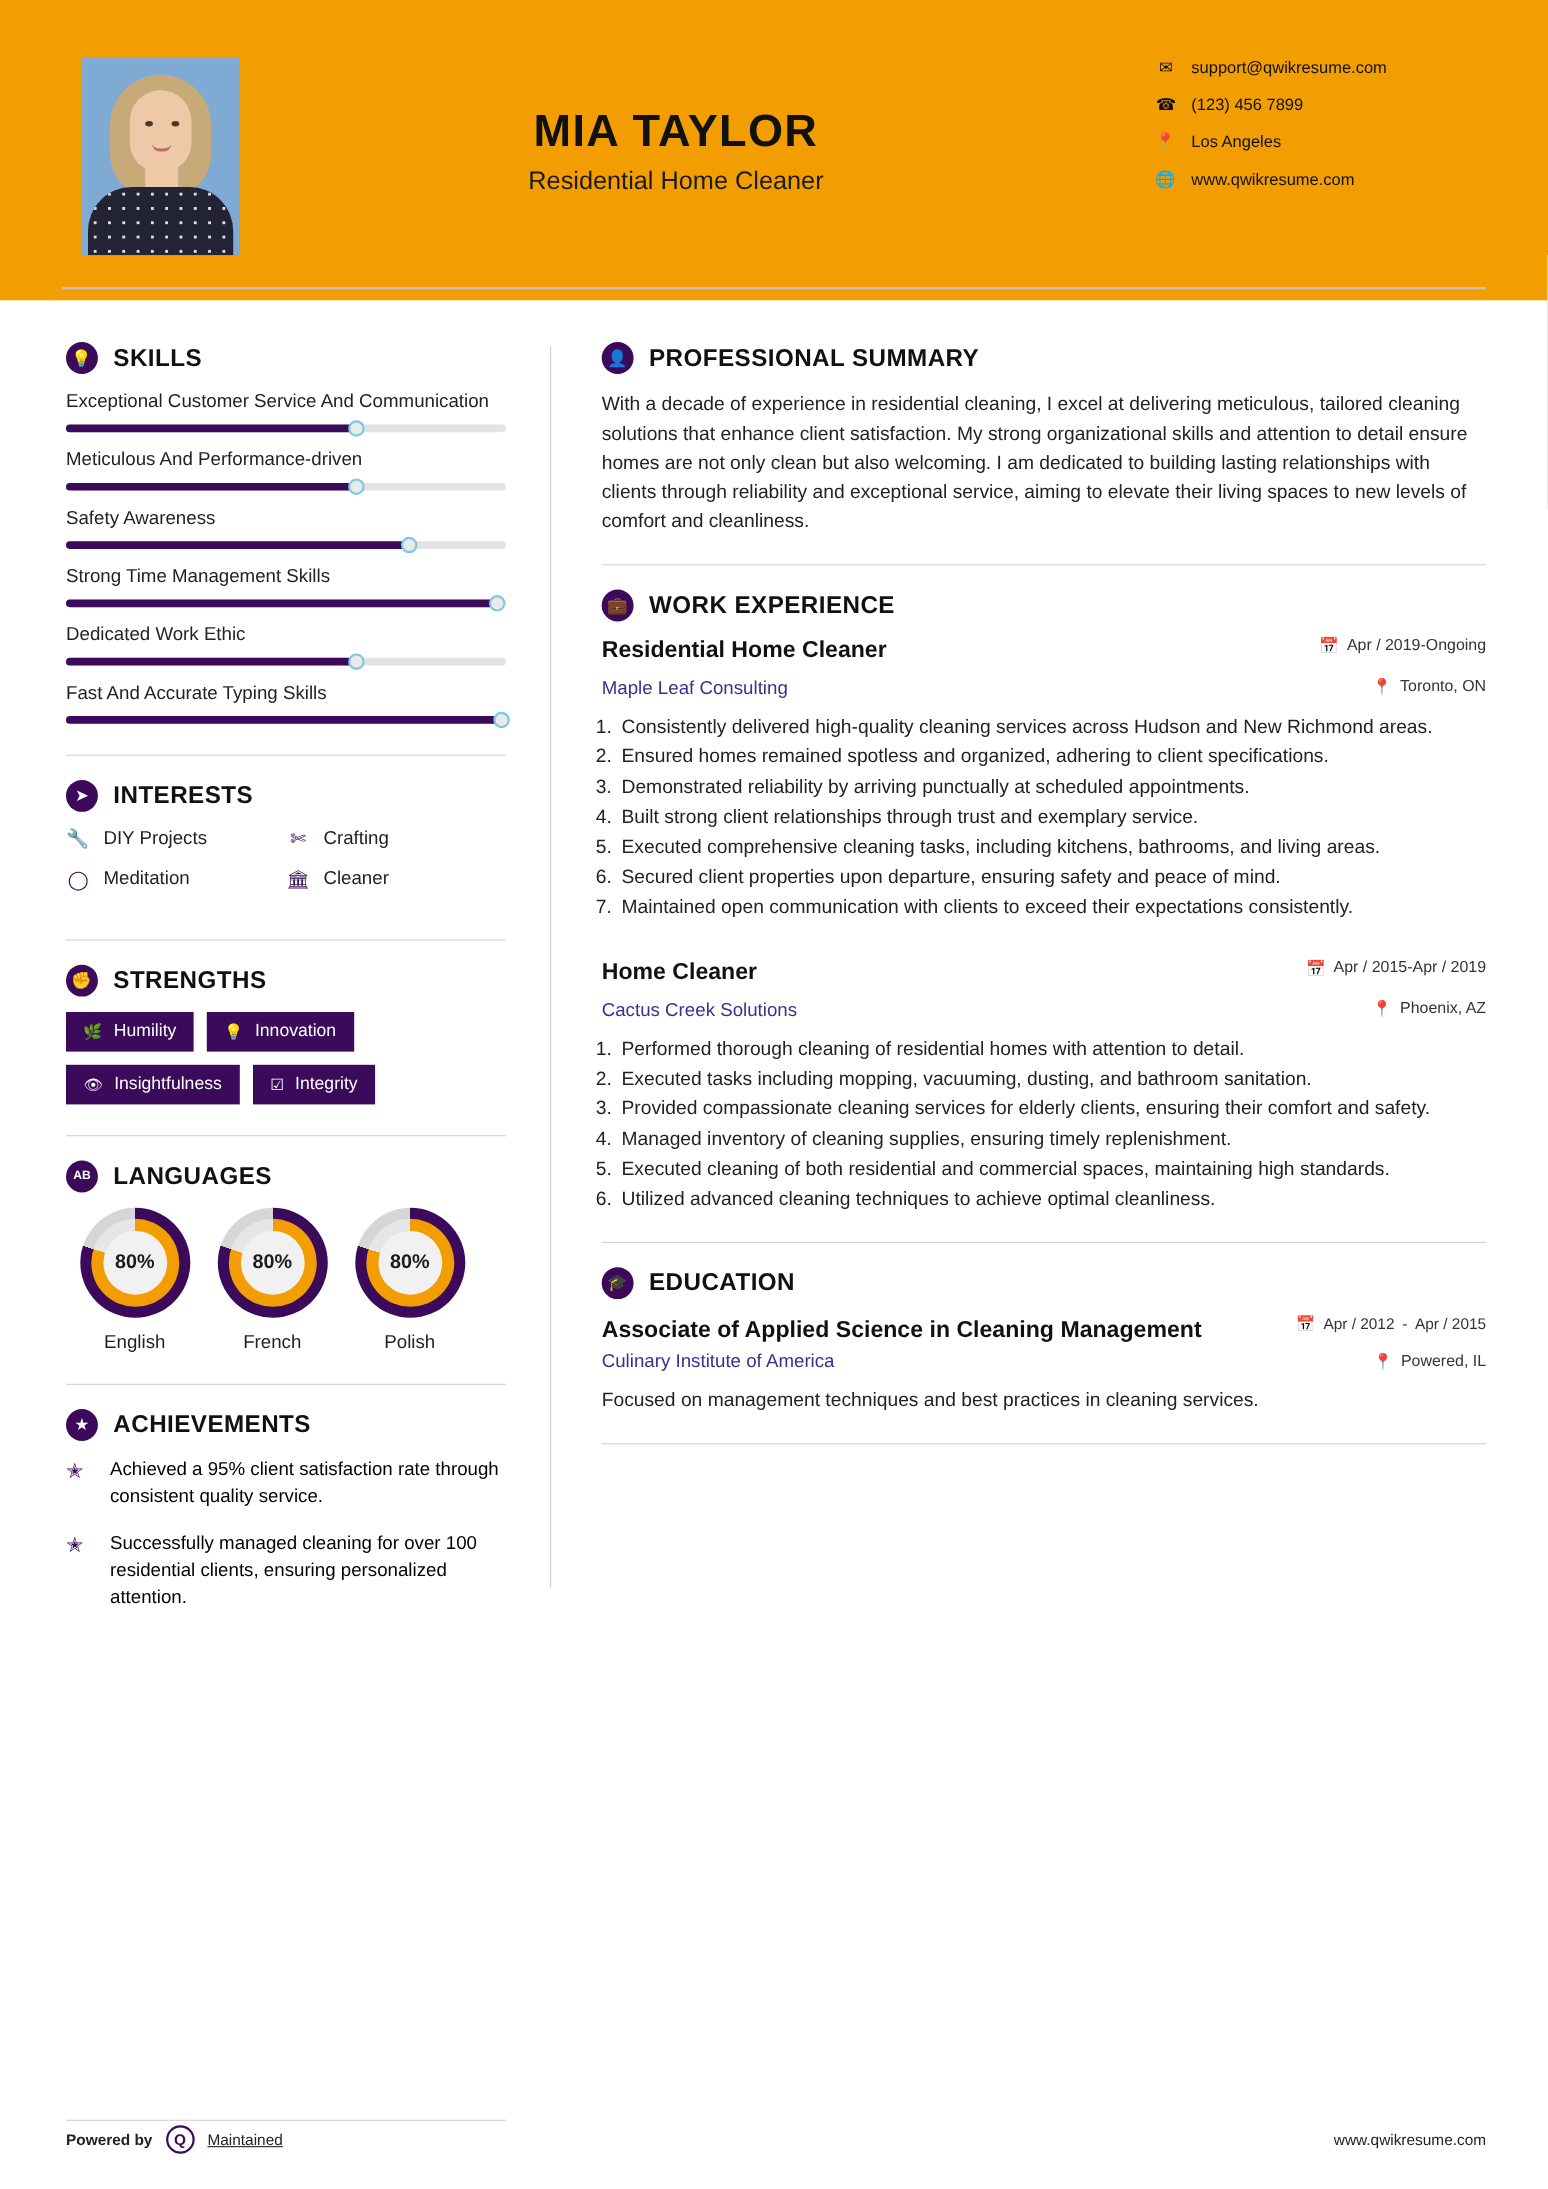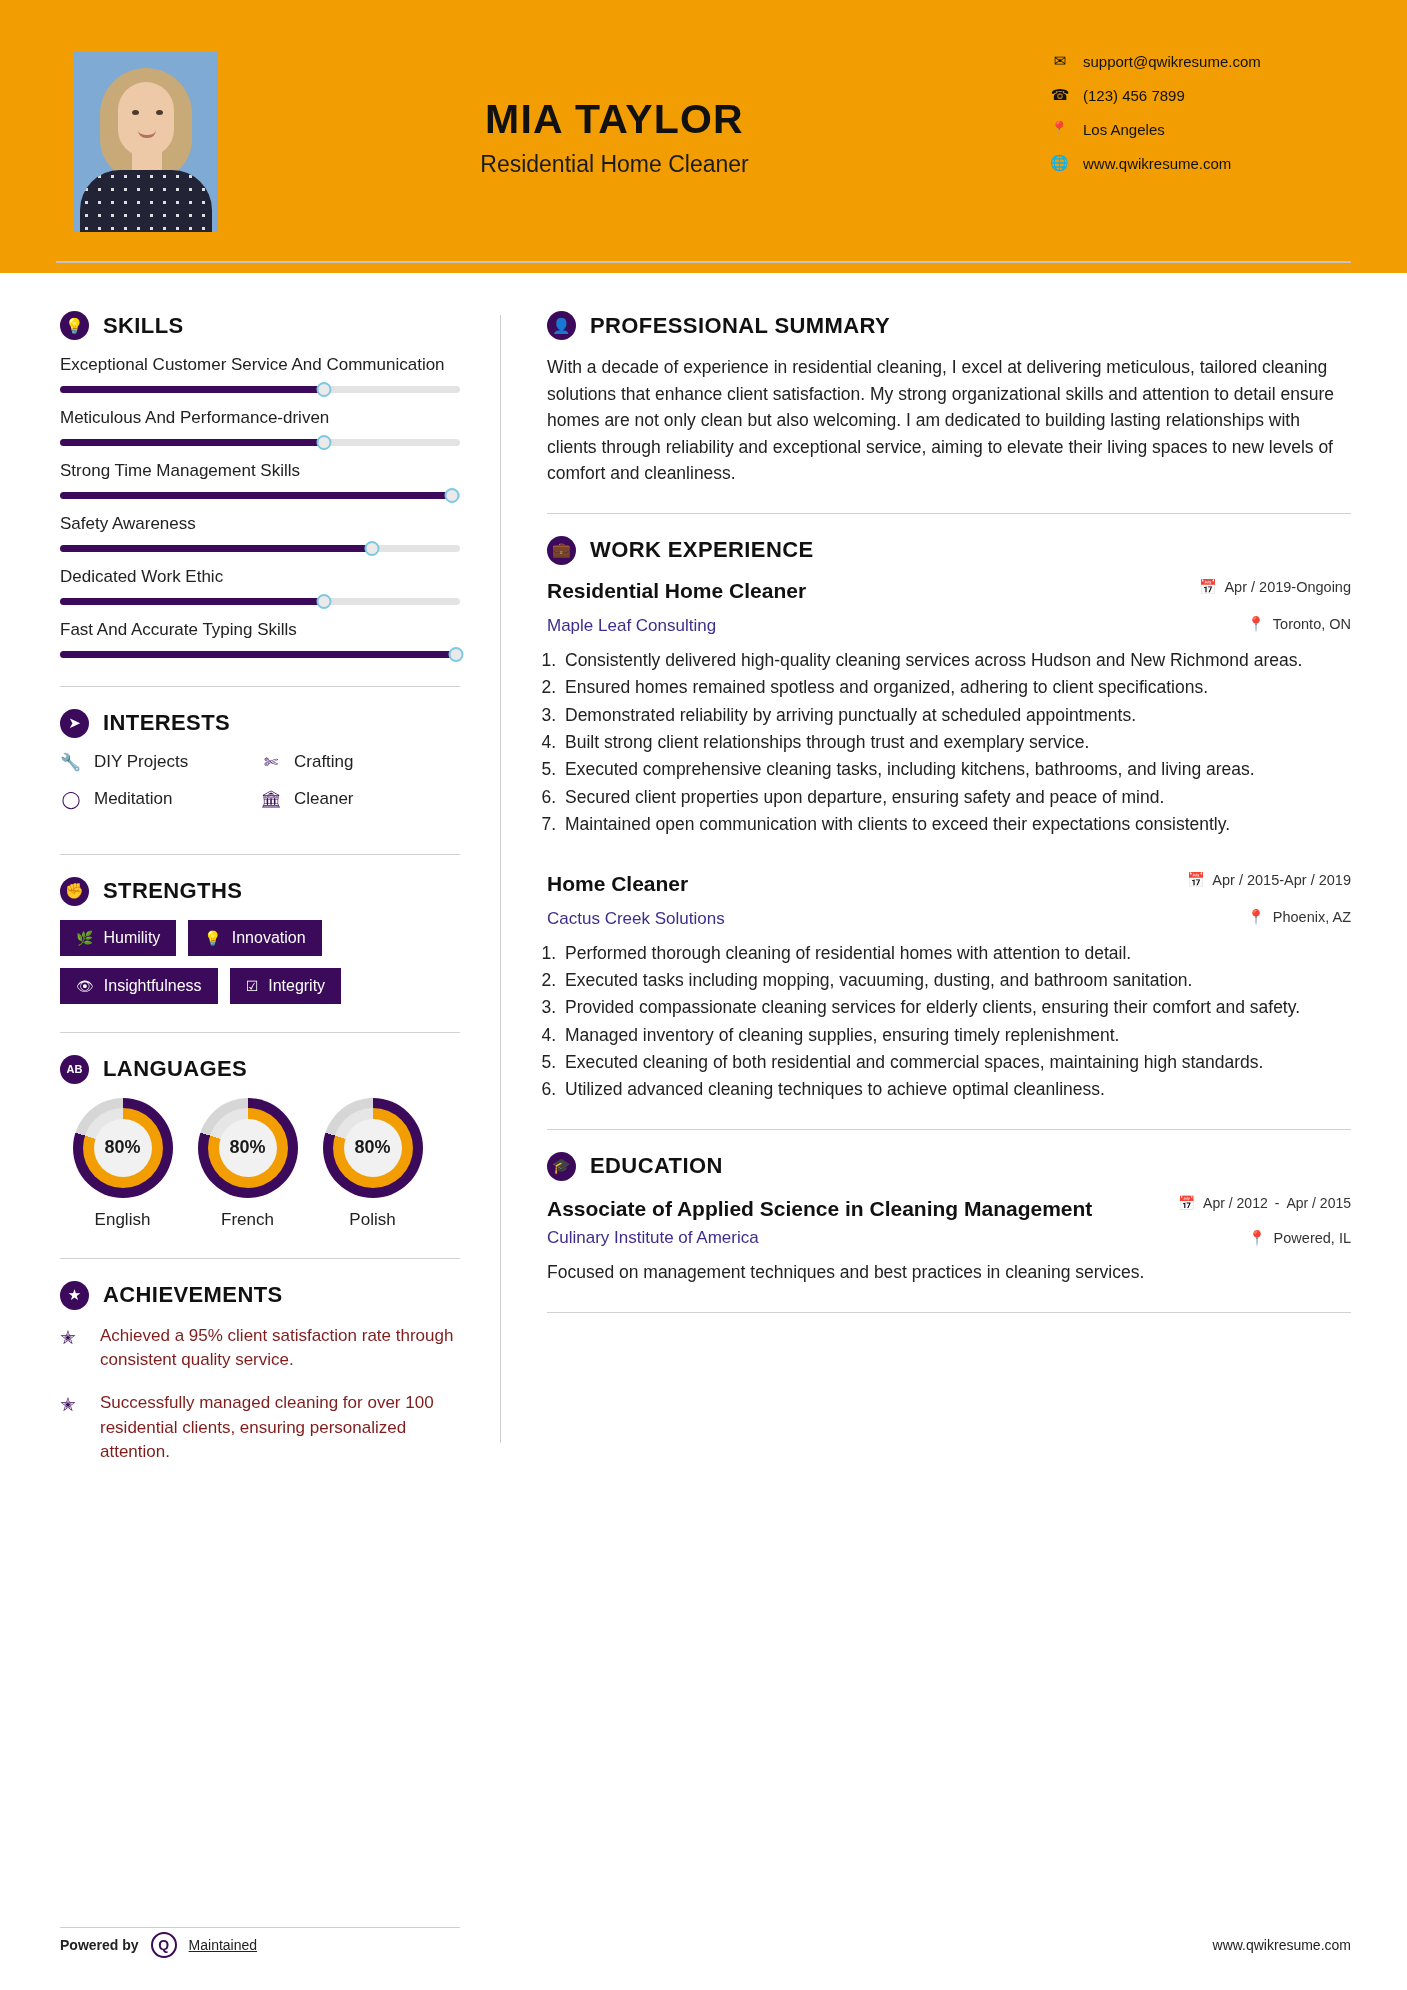--- a/index.html
+++ b/index.html
@@ -182,21 +182,21 @@
     position: relative; z-index: 2;
   }
   .donut .ring2 {
     position: absolute; inset: 10px; border-radius: 50%;
   }
   .lang-name { font-size: 17px; color: #222; margin-top: 12px; }
 
   
   .ach { display: flex; gap: 14px; margin-bottom: 18px; align-items: flex-start; }
   .ach .ic { color: #3B0A5A; font-size: 19px; flex: 0 0 auto; margin-top: 2px; width: 26px;}
-  .ach .txt { font-size: 17px; color: #7f1d1d; line-height: 1.45; }
+  .ach .txt { font-size: 17px; color: #000000; line-height: 1.45; }
 
   
   .footer {
     position: absolute; left: 0; right: 0; bottom: 32px;
     display: flex; justify-content: space-between; align-items: center;
     padding: 0 56px 0 60px;
   }
   .footer-left { display: flex; align-items: center; gap: 12px; }
   .footer-left .pb { font-size: 14px; color: #222; font-weight: 600; }
   .qlogo {
@@ -296,31 +296,31 @@
           </div>
         </div>
         <div class="skill">
           <div class="skill-label">Meticulous And Performance-driven</div>
           <div class="bar">
             <div class="fill" style="width:66%"></div>
               <div class="knob" style="left:66%"></div>
           </div>
         </div>
         <div class="skill">
+          <div class="skill-label">Safety Awareness</div>
+          <div class="bar">
+            <div class="fill" style="width:78%"></div>
+              <div class="knob" style="left:78%"></div>
+          </div>
+        </div>
+        <div class="skill">
           <div class="skill-label">Strong Time Management Skills</div>
           <div class="bar">
             <div class="fill" style="width:98%"></div>
               <div class="knob" style="left:98%"></div>
-          </div>
-        </div>
-        <div class="skill">
-          <div class="skill-label">Safety Awareness</div>
-          <div class="bar">
-            <div class="fill" style="width:78%"></div>
-              <div class="knob" style="left:78%"></div>
           </div>
         </div>
         <div class="skill">
           <div class="skill-label">Dedicated Work Ethic</div>
           <div class="bar">
             <div class="fill" style="width:66%"></div>
               <div class="knob" style="left:66%"></div>
           </div>
         </div>
         <div class="skill">

